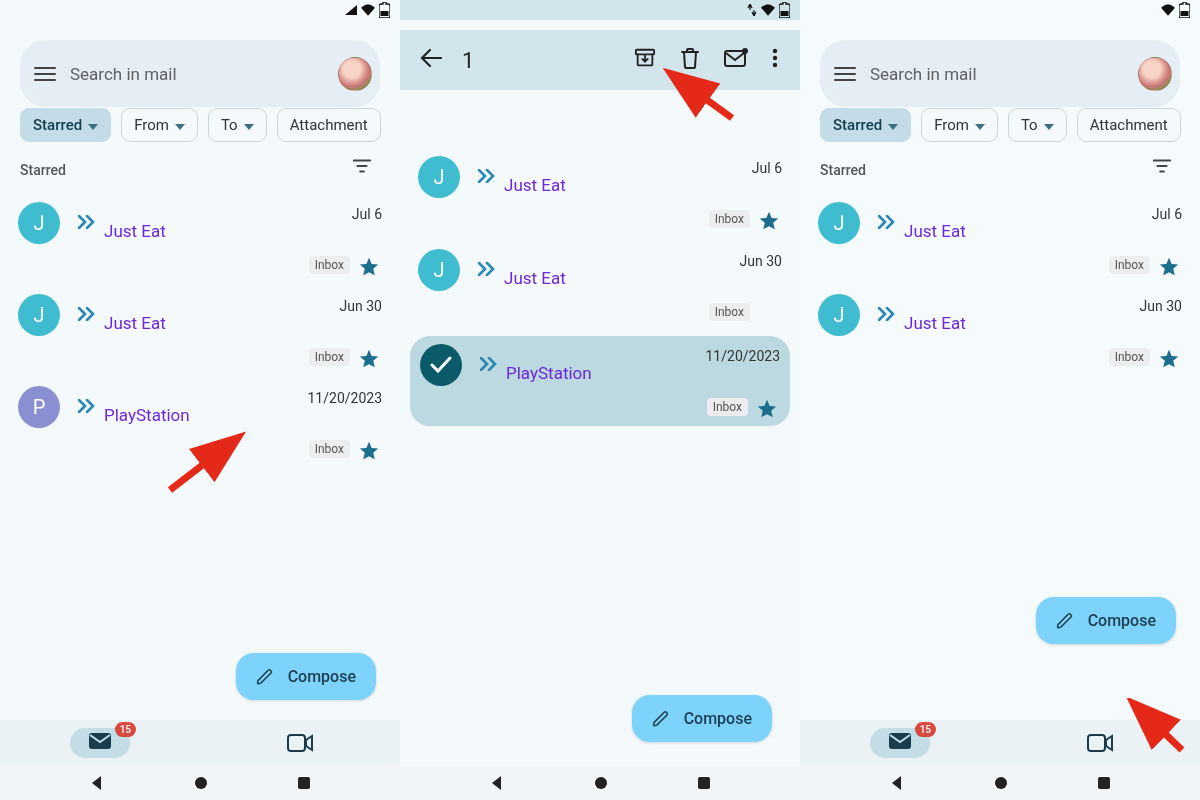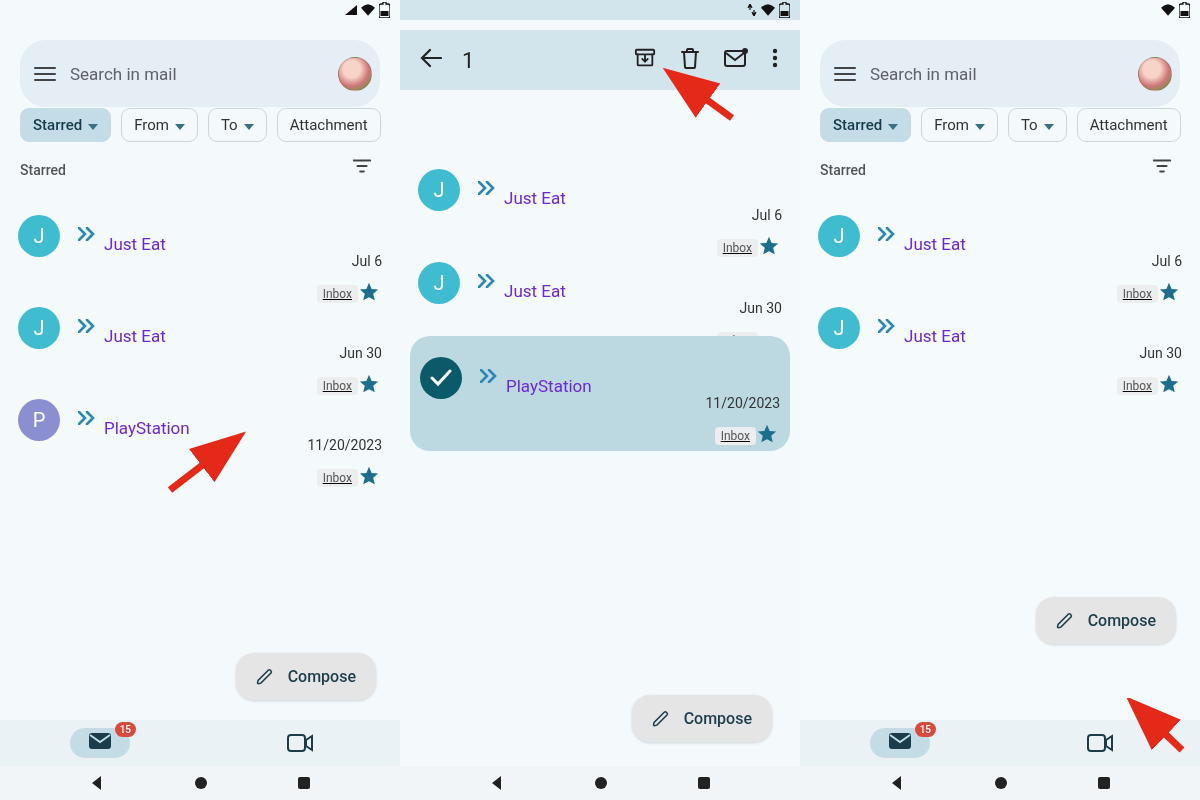--- a/index.html
+++ b/index.html
@@ -117,43 +117,43 @@
   .sender-avatar {
      width:42px; height:42px; border-radius:50%;
      display:flex; align-items:center; justify-content:center;
      color:#fff; font-size:20px; font-weight:400; flex-shrink:0;
   }
   .av-teal { background:#40bcd1; }
   .av-purple { background:#8a8fd1; font-weight:400; }
   .av-check { background:#0a5a6a; }
   .chev-icon { margin-left:18px; margin-right:6px; flex-shrink:0; }
   .sender-name { font-size:17px; color:#6d28d9; font-weight:400; flex:1;margin-top:16px; }
-  .date-text { font-size:14px; color:#333; margin-left:6px; align-self:flex-start; padding-top:4px;margin-top:47px; }
+  .date-text { font-size:14px; color:#333; margin-left:6px; align-self:flex-start; padding-top:4px; }
   .line2 {
-    display:flex; justify-content:flex-end; align-items:flex-end;
-    gap:0; margin-top:12px; padding-right:2px;text-decoration:underline;
+    display:flex; justify-content:flex-end; align-items:flex-start;
+    gap:8px; margin-top:12px; padding-right:2px;
   }
   .inbox-pill {
      background:#ecedef; color:#555; font-size:12px;
      padding:2px 6px; border-radius:4px;
   }
   .star svg { display:block; }
 
   .row.selected {
     background:#bcd9e2;
     border-radius:20px;
     margin:0 10px; left:0; right:0;
     padding:8px 10px 6px 10px;
   }
 
   
   .compose-fab {
     position:absolute;
     display:flex; align-items:center; gap:14px;
-    background:#e5e5e5;
+    background:#7dd3fc;
     padding:14px 20px;
     border-radius:18px;
     box-shadow:0 1px 3px rgba(0,0,0,0.15);
     font-size:16px; color:#1b3c4a; font-weight:500;
   }
 
   
   .bottombar {
     position:absolute; left:0; right:0; bottom:34px; height:46px;
     background:#ebf2f5;

